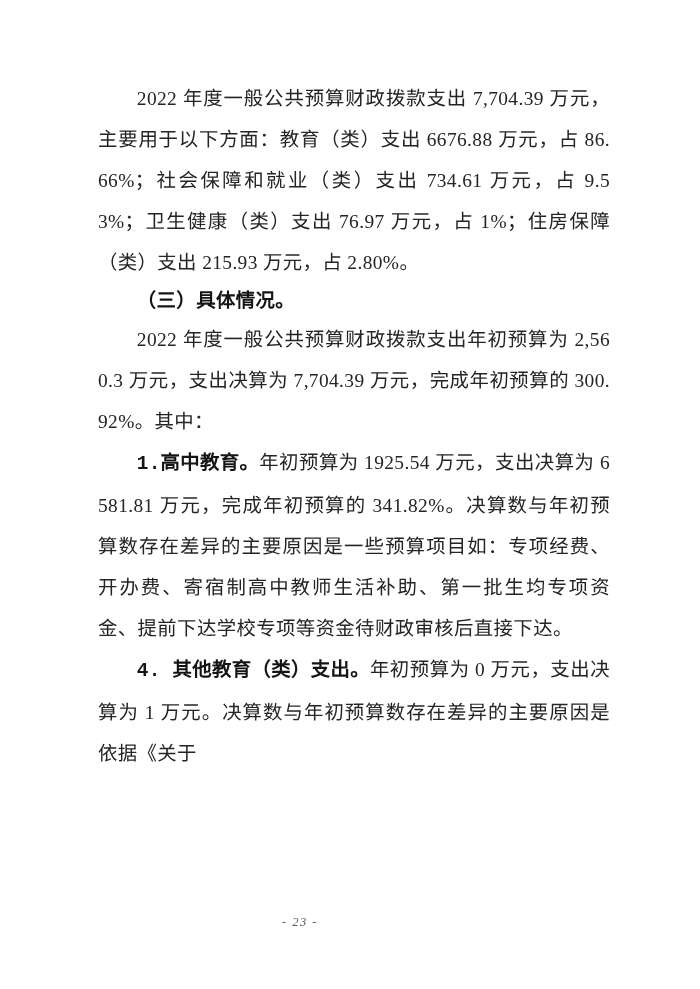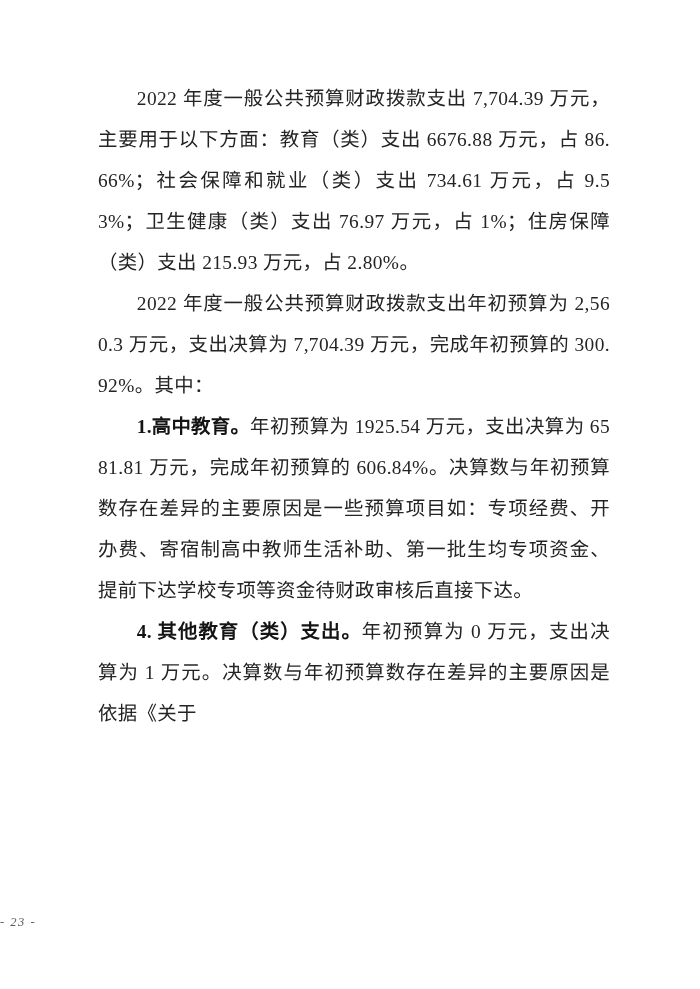--- a/index.html
+++ b/index.html
@@ -47,21 +47,21 @@
     word-break: break-all;
   }
 
   .para + .para {
     margin-top: 0;
   }
 
   
   .lead {
     font-weight: bold;
-    font-family: Liberation Serif, serif;
+    font-family: Liberation Mono, monospace;
     letter-spacing: 0.01em;
     color: #141414;
   }
 
   
   .heading {
     margin: 0;
     font-size: 19.4px;
     line-height: 35.6px;
     text-indent: 2em;
@@ -69,43 +69,44 @@
     letter-spacing: 0.02em;
     color: #141414;
   }
 
   
   #footer {
     position: absolute;
     left: 0;
     top: 912px;
     width: 600px;
-    text-align: left;
+    text-align: center;
     font-style: italic;
   }
   #footer .page-number {
     font-size: 12.5px;
     letter-spacing: 0.12em;
     color: #5a5a5a;
     font-family: "Liberation Serif", "DejaVu Serif", serif;
   }
 </style>
 </head>
 <body>
 
 <div id="page">
 
   <div id="content">
 
     <p class="para"><span>2022 年度一般公共预算财政拨款支出 7,704.39 万元，主要用于以下方面：教育（类）支出 6676.88 万元，占 86.66%；社会保障和就业（类）支出 734.61 万元，占 9.53%；卫生健康（类）支出 76.97 万元，占 1%；住房保障（类）支出 215.93 万元，占 2.80%。</span></p>
 
+    <p class="heading"><span>（三）具体情况。</span></p>
 
     <p class="para"><span>2022 年度一般公共预算财政拨款支出年初预算为 2,560.3 万元，支出决算为 7,704.39 万元，完成年初预算的 300.92%。其中：</span></p>
 
-    <p class="para"><span class="lead">1.高中教育。</span><span>年初预算为 1925.54 万元，支出决算为 6581.81 万元，完成年初预算的 606.84%。决算数与年初预算数存在差异的主要原因是一些预算项目如：专项经费、开办费、寄宿制高中教师生活补助、第一批生均专项资金、提前下达学校专项等资金待财政审核后直接下达。</span></p>
+    <p class="para"><span class="lead">1.高中教育。</span><span>年初预算为 1925.54 万元，支出决算为 6581.81 万元，完成年初预算的 341.82%。决算数与年初预算数存在差异的主要原因是一些预算项目如：专项经费、开办费、寄宿制高中教师生活补助、第一批生均专项资金、提前下达学校专项等资金待财政审核后直接下达。</span></p>
 
 
 
     <p class="para"><span class="lead">4. 其他教育（类）支出。</span><span>年初预算为 0 万元，支出决算为 1 万元。决算数与年初预算数存在差异的主要原因是依据《关于</span></p>
 
   </div>
 
   <div id="footer">
     <span class="page-number">- 23 -</span>
   </div>

